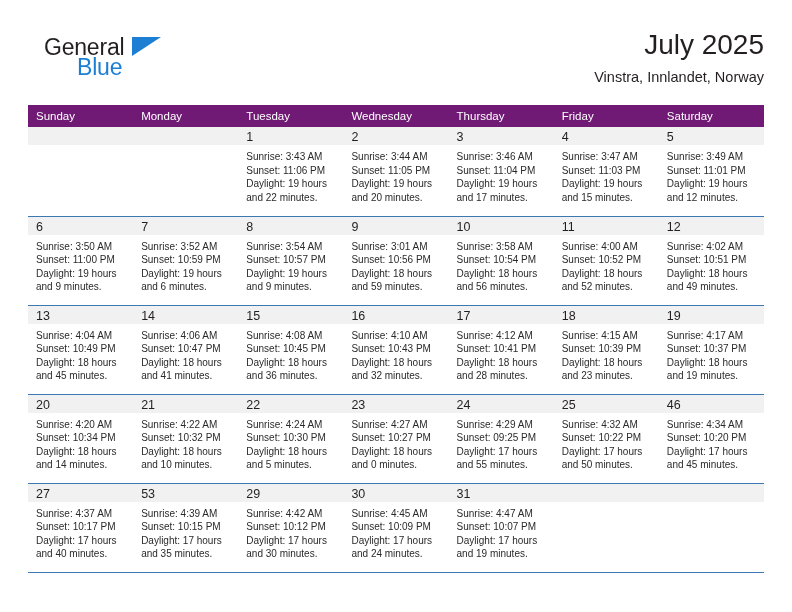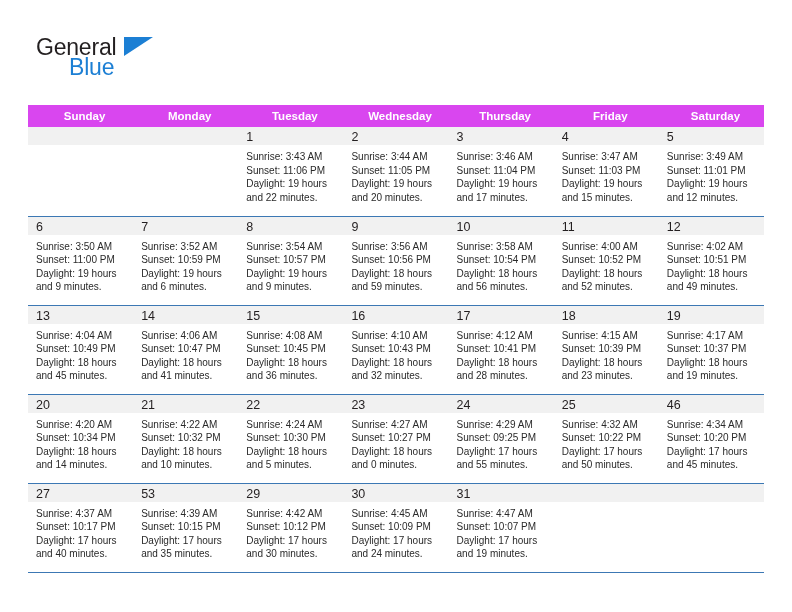--- a/index.html
+++ b/index.html
@@ -24,21 +24,21 @@
   
   .header {
     position: absolute;
     left: 28px;
     top: 28px;
     right: 28px;
     height: 68px;
   }
   .logo {
     position: absolute;
-    left: 8px;
+    left: 16px;
     top: 6px;
     width: 180px;
     height: 56px;
   }
   .logo-general {
     position: absolute;
     left: 0;
     top: 0;
     font-size: 23px;
     letter-spacing: -0.2px;
@@ -91,25 +91,25 @@
     left: 28px;
     top: 105px;
     width: 736px;
   }
   table.cal {
     width: 736px;
     border-collapse: collapse;
     table-layout: fixed;
   }
   table.cal th {
-    background: #d946ef;
+    background: #701a75;
     color: #ffffff;
     font-size: 11.5px;
-    font-weight: bold;
-    text-align: center;
+    font-weight: normal;
+    text-align: left;
     padding: 5px 0 5px 8px;
     height: 19px;
     box-sizing: border-box;
   }
   td.daycell {
     vertical-align: top;
     padding: 0;
     height: 89px;
     box-sizing: border-box;
     border-bottom: 1.5px solid #3c78b4;
@@ -146,20 +146,24 @@
 <div class="page">
 
   <div class="header">
 
     <div class="logo">
       <span class="logo-general">General</span>
       <span class="logo-triangle"></span>
       <span class="logo-blue">Blue</span>
     </div>
 
+    <div class="title-block">
+      <div class="cal-title">July 2025</div>
+      <div class="cal-subtitle">Vinstra, Innlandet, Norway</div>
+    </div>
 
   </div>
 
   <div class="calendar">
     <table class="cal">
       <thead>
         <tr id="weekday-row">
             <th>Sunday</th>
             <th>Monday</th>
             <th>Tuesday</th>
@@ -247,21 +251,21 @@
               <div class="detail">
                 <div>Sunrise: 3:54 AM</div>
                 <div>Sunset: 10:57 PM</div>
                 <div>Daylight: 19 hours</div>
                 <div>and 9 minutes.</div>
               </div>
             </td>
             <td class="daycell">
               <div class="daynum">9</div>
               <div class="detail">
-                <div>Sunrise: 3:56 AM</div>
+                <div>Sunrise: 3:01 AM</div>
                 <div>Sunset: 10:56 PM</div>
                 <div>Daylight: 18 hours</div>
                 <div>and 59 minutes.</div>
               </div>
             </td>
             <td class="daycell">
               <div class="daynum">10</div>
               <div class="detail">
                 <div>Sunrise: 3:58 AM</div>
                 <div>Sunset: 10:54 PM</div>

